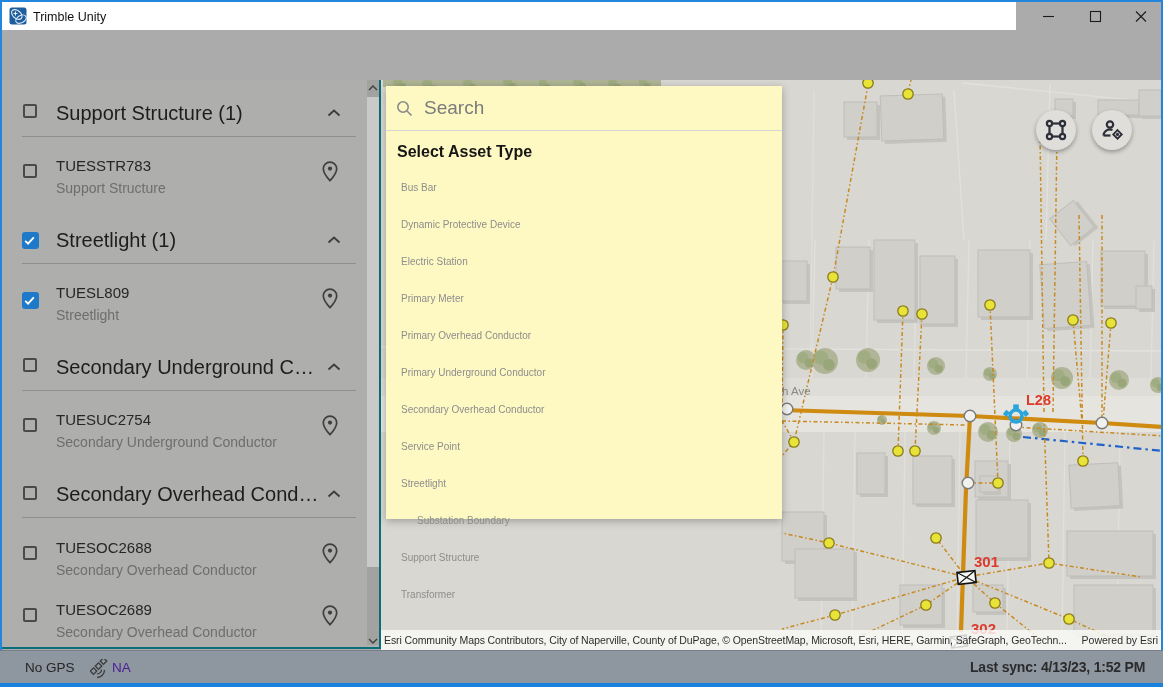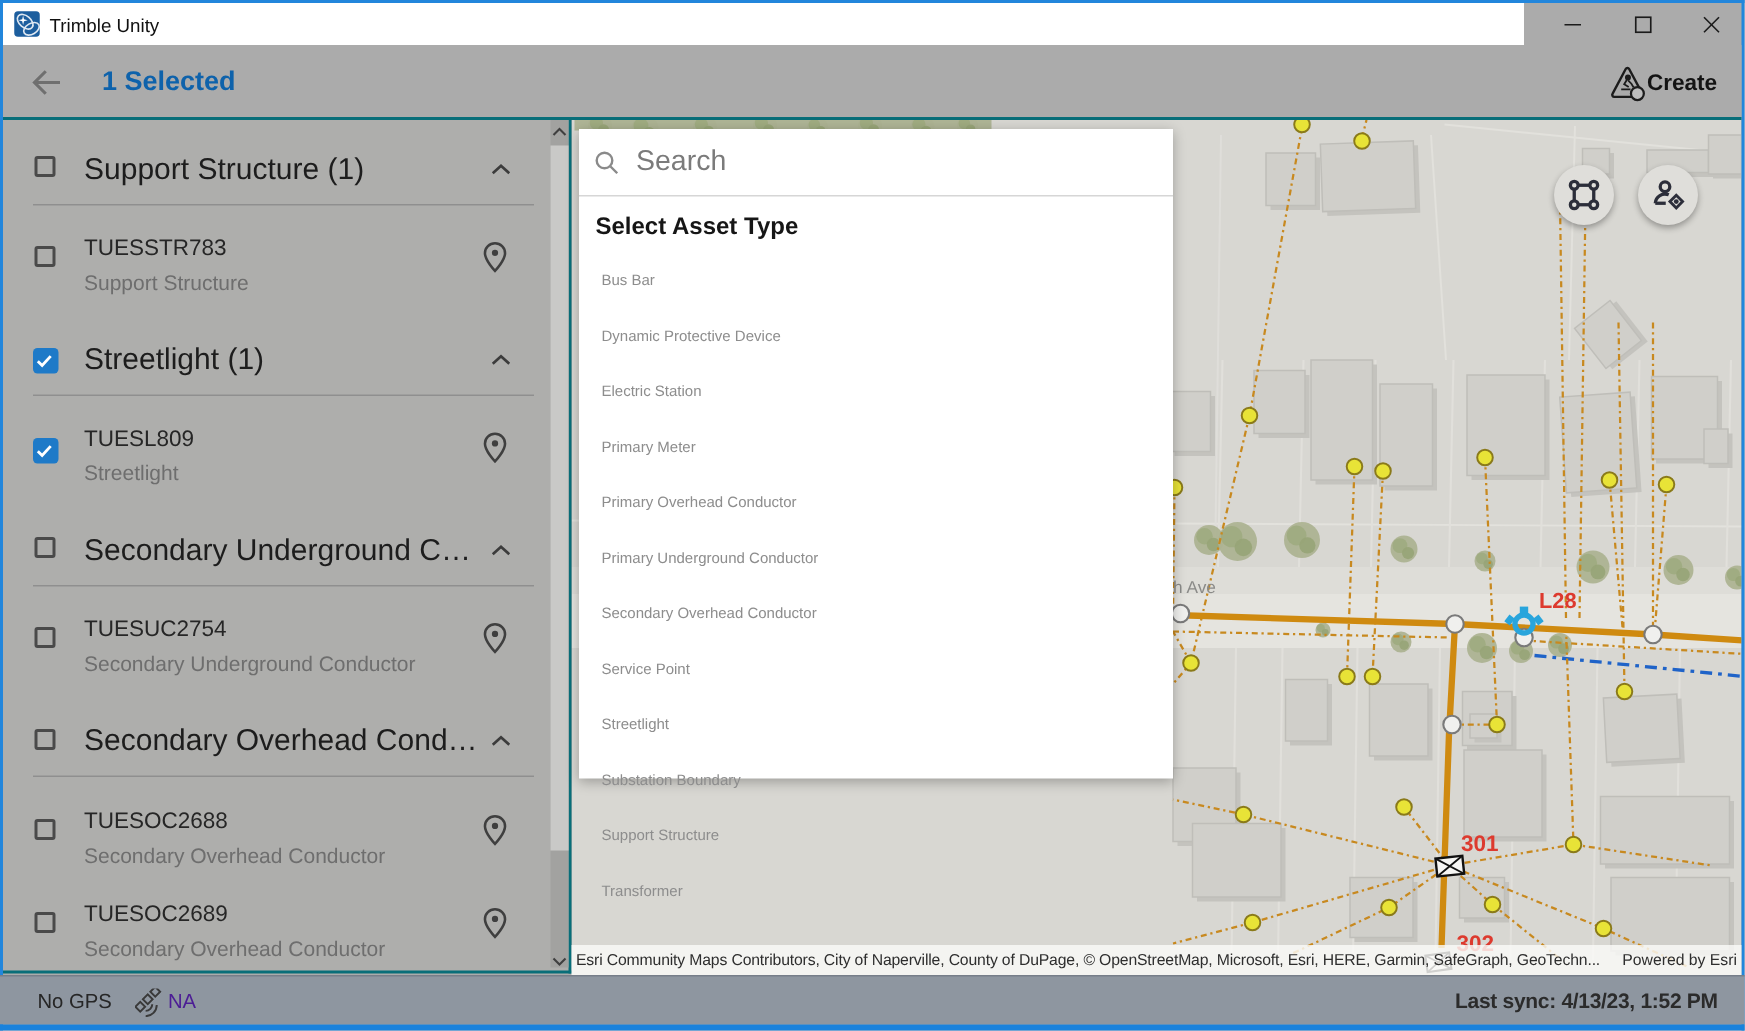--- a/index.html
+++ b/index.html
@@ -29,21 +29,21 @@
   
   #statusbar{left:0;top:650px;width:1163px;height:33px;background:#8e96a0;border-top:1px solid #767e89;box-sizing:border-box;}
   #nogps{left:25px;top:9px;font-size:13.5px;color:#262626;}
   #na{left:112px;top:9px;font-size:13.5px;color:#4c1d95;}
   #lastsync{left:970px;top:8px;font-size:14px;font-weight:bold;color:#2b2b2b;white-space:nowrap;letter-spacing:-0.2px;}
   
   #attrib{left:381px;top:630px;width:780px;height:20px;background:rgba(250,250,248,0.82);font-size:10.5px;color:#2e2e2e;line-height:20px;white-space:nowrap;overflow:hidden;text-align:center;}
   #attribL{position:absolute;left:3px;top:0;letter-spacing:-0.1px;}
   #attribR{position:absolute;right:3px;top:0;}
   
-  #dropdown{left:386px;top:86px;width:396px;height:433px;background:#ffffff;box-shadow:0 2px 8px rgba(0,0,0,0.28);}
+  #dropdown{left:386px;top:86px;width:396px;height:433px;background:#fef9c3;box-shadow:0 2px 8px rgba(0,0,0,0.28);}
   #searchrow{position:absolute;left:0;top:0;width:396px;height:45px;border-bottom:1px solid #d6d6d6;box-sizing:border-box;}
   #searchtxt{position:absolute;left:38px;top:11px;font-size:19px;color:#7b7b7b;}
   #ddhdr{position:absolute;left:11px;top:57px;font-size:16px;font-weight:bold;color:#161616;}
   .dditem{position:absolute;left:15px;font-size:10px;color:#8d8d8d;}
   
   .mapbtn{position:absolute;width:40px;height:40px;border-radius:50%;background:#dfdeda;box-shadow:0 2px 4px rgba(0,0,0,0.32);}
 </style>
 </head>
 <body>
 <div id="win">
@@ -330,40 +330,20 @@
     <svg class="abs" style="left:1020px;top:0;" width="139" height="28" viewBox="0 0 139 28">
       <g stroke="#1b1b1b" stroke-width="1.1" fill="none">
         <line x1="21" y1="14.5" x2="32" y2="14.5"></line>
         <rect x="68.5" y="9.5" width="10" height="10"></rect>
         <line x1="114" y1="9.5" x2="124" y2="19.5"></line>
         <line x1="124" y1="9.5" x2="114" y2="19.5"></line>
       </g>
     </svg>
   </div>
 
-  <div id="toolbar" class="abs">
-    <svg class="abs" style="left:19px;top:15px;" width="21" height="20" viewBox="0 0 21 20">
-      <g stroke="#6f6f6f" stroke-width="2.1" fill="none">
-        <line x1="2" y1="10" x2="19" y2="10"></line>
-        <polyline points="9.5,2.5 2,10 9.5,17.5"></polyline>
-      </g>
-    </svg>
-    <span id="selected" class="abs">1 Selected</span>
-    <svg class="abs" style="left:1070px;top:13px;" width="26" height="26" viewBox="0 0 26 26">
-        <path d="M11.8 3.0 L3.0 19.6 a1.3 1.3 0 0 0 1.15 1.95 L21.8 21.55 a1.3 1.3 0 0 0 1.15 -1.95 L14.1 3.0 a1.3 1.3 0 0 0 -2.3 0 Z" fill="none" stroke="#1c1c1c" stroke-width="1.6"></path>
-        <g stroke="#1c1c1c" stroke-width="1.2" fill="none">
-          <circle cx="13.3" cy="8.6" r="1.4" fill="#1c1c1c"></circle>
-          <path d="M12.6 10.2 L10.8 13.2 L13.8 15.0"></path>
-          <path d="M13.4 10.6 L15.6 12.8 L17.0 15.2"></path>
-          <path d="M8.8 16.6 L15.0 16.6"></path>
-        </g>
-        <circle cx="19.6" cy="19.4" r="4.3" fill="#bdbdbd" stroke="#1c1c1c" stroke-width="1.5"></circle>
-      </svg>
-    <span id="createtxt" class="abs">Create</span>
-  </div>
 
   <div id="panel" class="abs">
       <div class="cb" style="top:24px;"></div>
       <div class="hdr" style="top:22px;">Support Structure (1)</div>
       <svg class="abs" style="left:325px;top:29px;" width="14" height="8" viewBox="0 0 14 8">
         <polyline points="1.5,6.5 7,1.5 12.5,6.5" fill="none" stroke="#3c3c3c" stroke-width="1.8"></polyline>
       </svg>
       <div class="div" style="top:56px;"></div>
       <div class="cb" style="top:84px;"></div>
       <div class="ttl" style="top:77px;">TUESSTR783</div>
@@ -444,21 +424,21 @@
       <div id="ddhdr">Select Asset Type</div>
       <div class="dditem" style="top:96px;">Bus Bar</div>
       <div class="dditem" style="top:133px;">Dynamic Protective Device</div>
       <div class="dditem" style="top:170px;">Electric Station</div>
       <div class="dditem" style="top:207px;">Primary Meter</div>
       <div class="dditem" style="top:281px;">Primary Underground Conductor</div>
       <div class="dditem" style="top:244px;">Primary Overhead Conductor</div>
       <div class="dditem" style="top:318px;">Secondary Overhead Conductor</div>
       <div class="dditem" style="top:355px;">Service Point</div>
       <div class="dditem" style="top:392px;">Streetlight</div>
-      <div class="dditem" style="top:429px;">Substation Boundary</div>
+      <div class="dditem" style="top:429px;margin-left:16px;">Substation Boundary</div>
       <div class="dditem" style="top:466px;">Support Structure</div>
       <div class="dditem" style="top:503px;">Transformer</div>
     </div>
 
   <div id="attrib" class="abs">
     <span id="attribL">Esri Community Maps Contributors, City of Naperville, County of DuPage, © OpenStreetMap, Microsoft, Esri, HERE, Garmin, SafeGraph, GeoTechn...</span>
     <span id="attribR">Powered by Esri</span>
   </div>
 
   <div class="mapbtn abs" style="left:1036px;top:110px;"></div>

